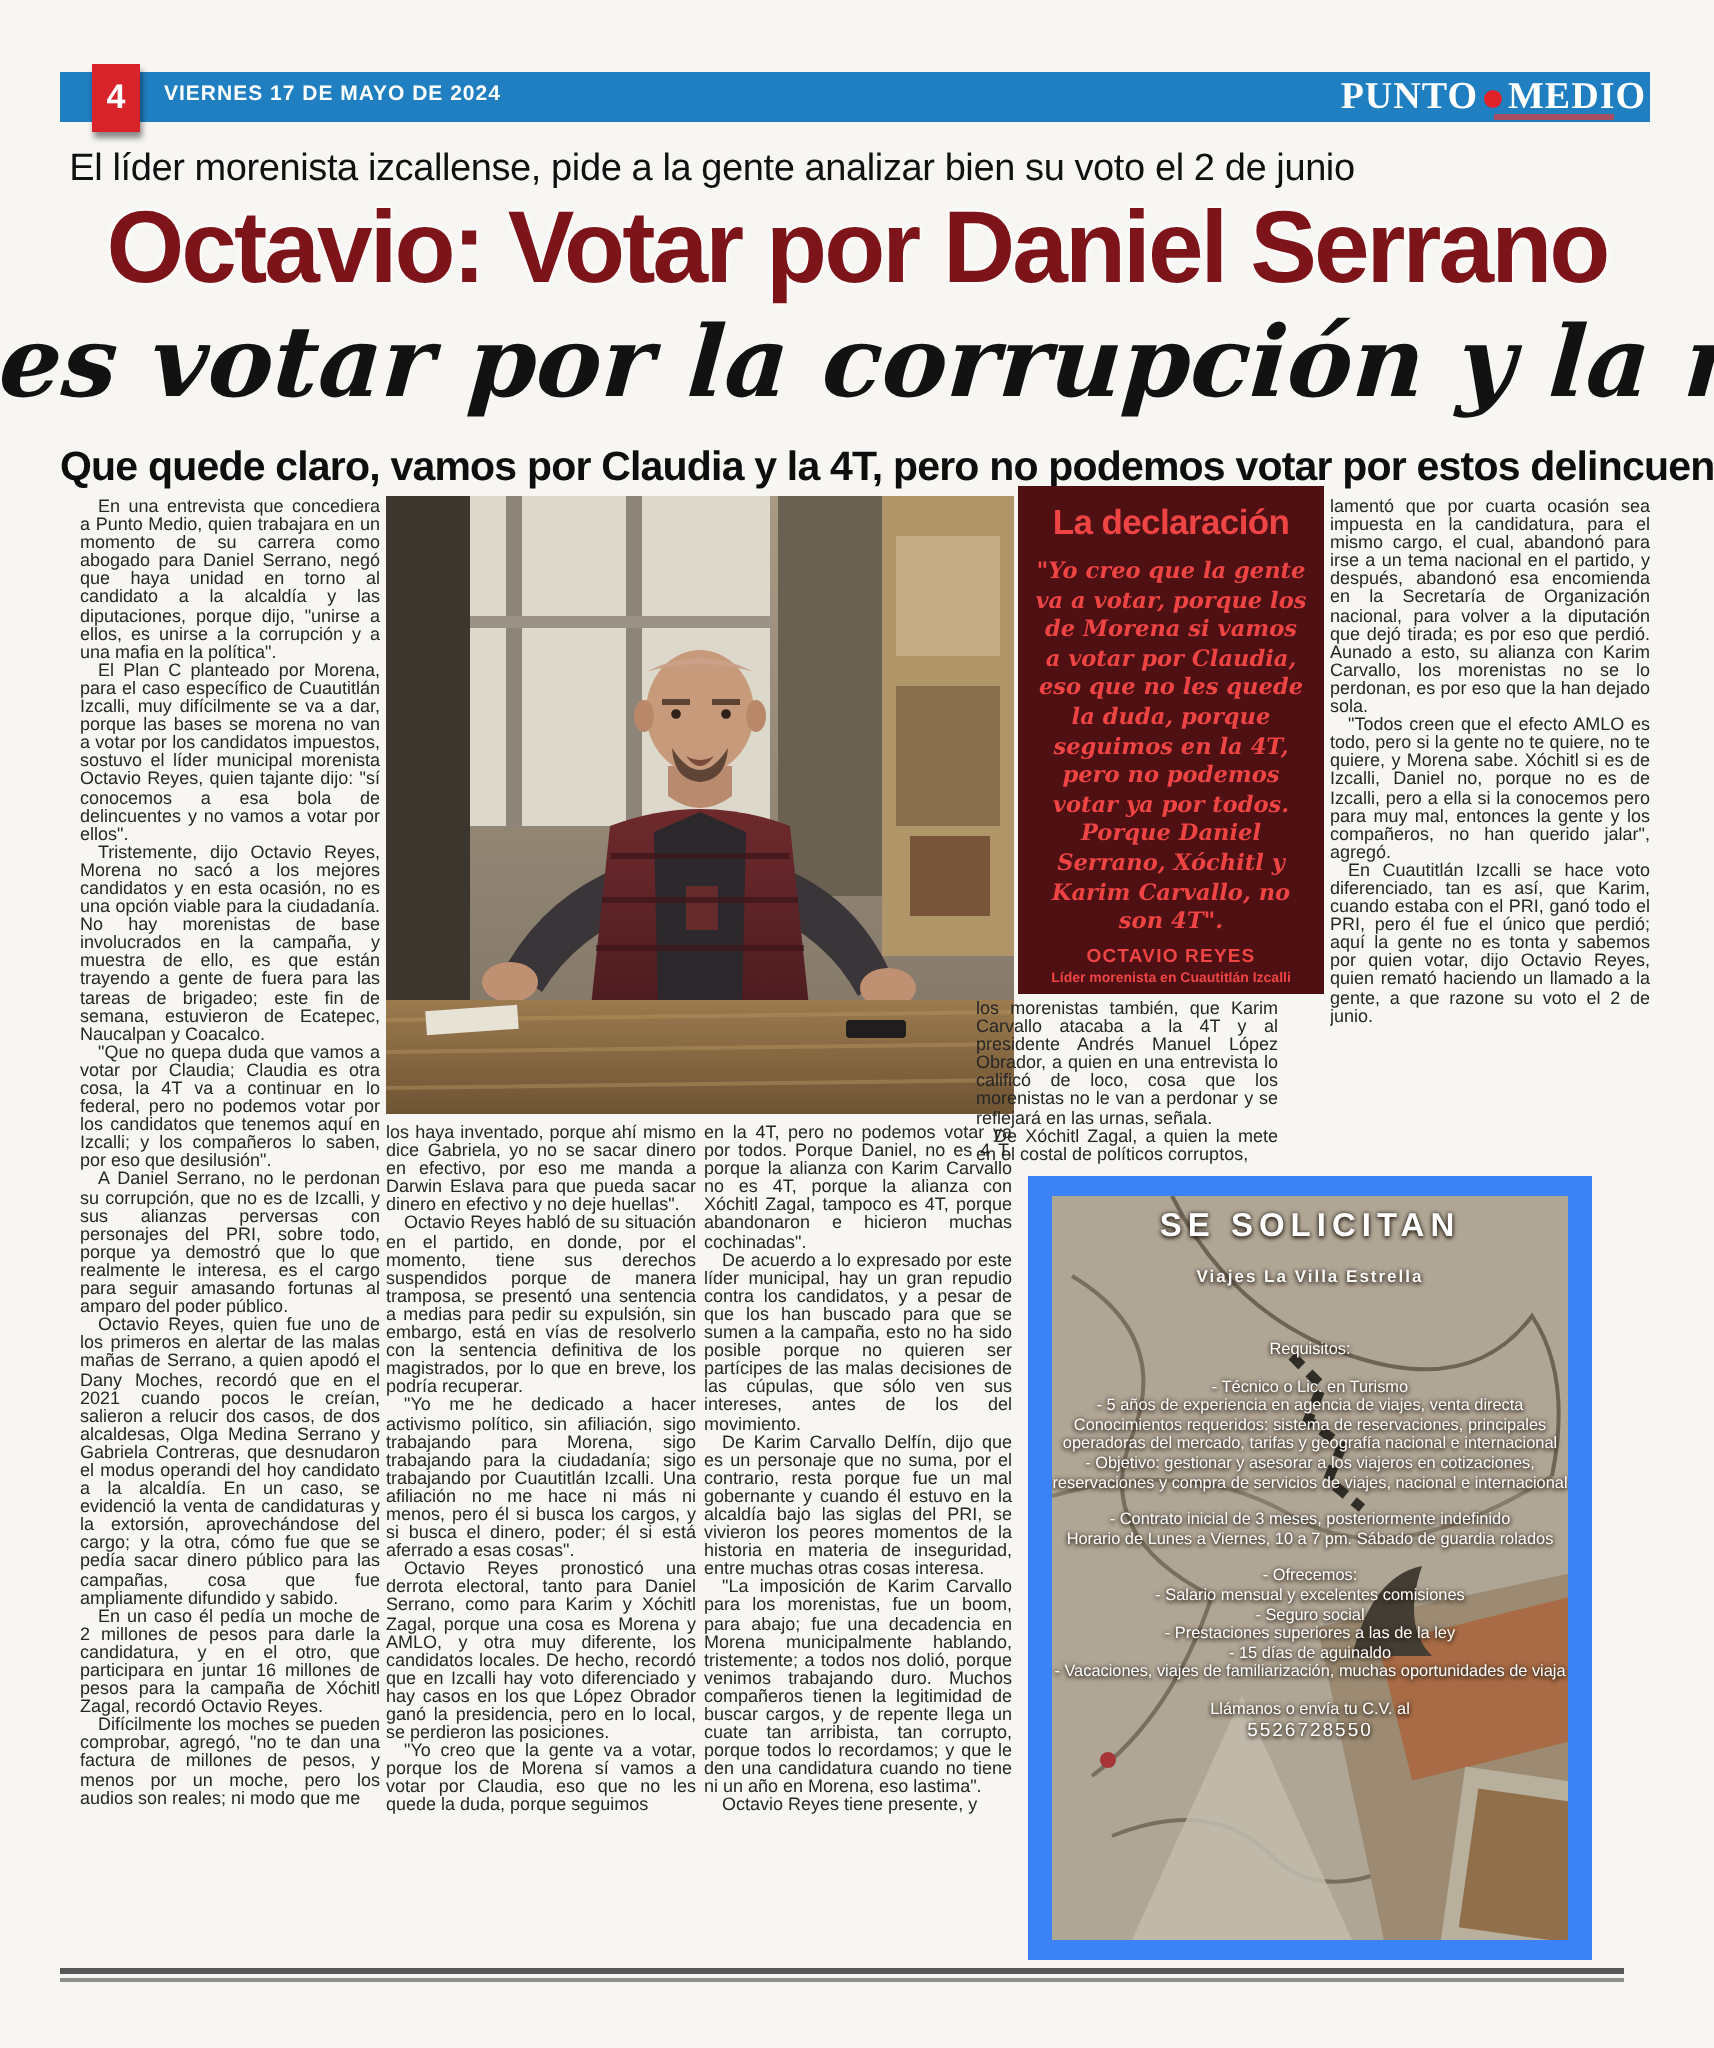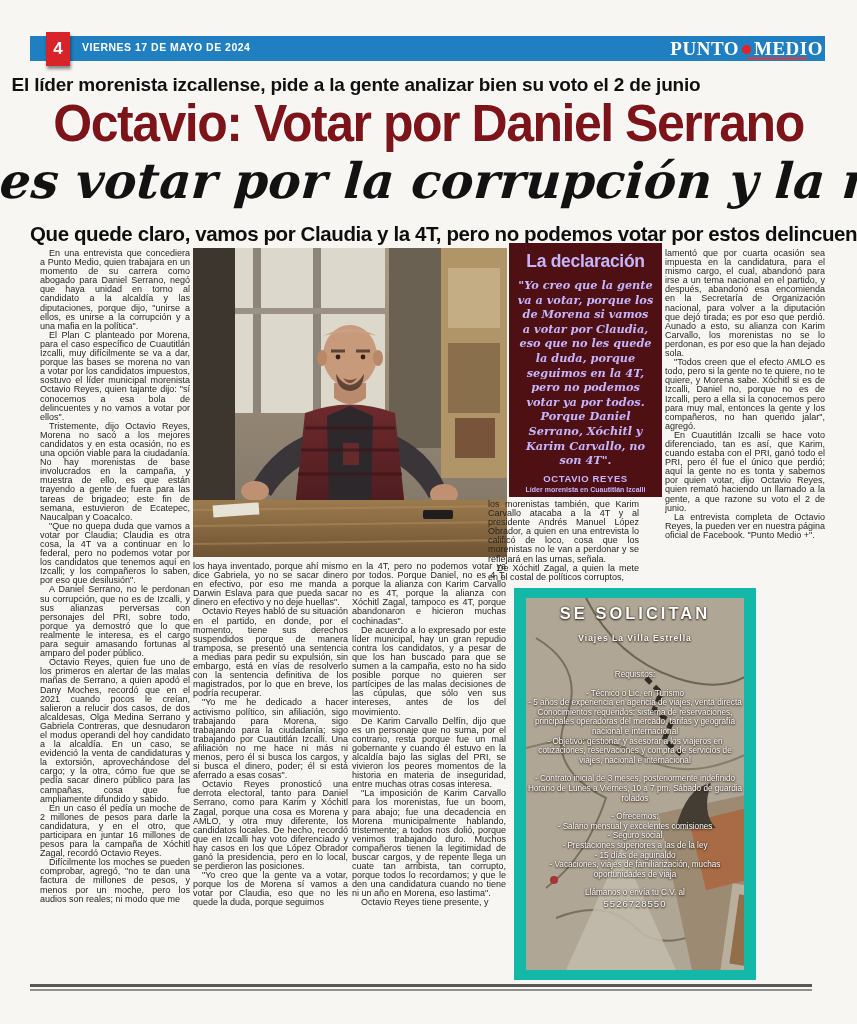--- a/index.html
+++ b/index.html
@@ -15,21 +15,21 @@
     color:#fff;font-weight:bold;font-size:17px;display:flex;align-items:center;justify-content:center;
     box-shadow:1px 3px 3px rgba(0,0,0,.45);
   }
   .dateline{position:absolute;left:82px;top:41px;color:#fff;font-size:10.5px;font-weight:bold;letter-spacing:.5px;}
   .brand{position:absolute;right:34px;top:38px;color:#fff;font-family:"Liberation Serif",serif;
     font-weight:bold;font-size:19px;letter-spacing:.5px;display:flex;align-items:center;gap:3px;}
   .brand .dot{width:9px;height:9px;border-radius:50%;background:#e02329;display:inline-block;}
   .brand-tagline{position:absolute;right:50px;top:57px;height:3px;width:60px;background:#c8444a;opacity:.8;}
   
   .kicker{position:absolute;left:0;top:74px;width:712px;text-align:center;
-    font-size:19px;font-weight:bold;color:#101010;letter-spacing:-.2px;}
+    font-size:19px;font-weight:normal;color:#101010;letter-spacing:-.2px;}
   .head1{position:absolute;left:0;top:94px;width:857px;text-align:center;color:#7d1419;
     font-size:51px;font-weight:800;letter-spacing:-1.5px;transform:scaleX(.98);
     text-shadow:0 0 2px #fff,0 0 4px #fff;white-space:nowrap;}
   .head2{position:absolute;left:0;top:152px;width:857px;text-align:center;color:#121212;
     font-family:"DejaVu Serif",serif;font-style:italic;font-weight:bold;font-size:49px;
     transform:skewX(-4deg);white-space:nowrap;}
   .subhead{position:absolute;left:30px;top:222px;width:797px;text-align:center;
     font-size:20.5px;font-weight:bold;color:#0e0e0e;letter-spacing:-.4px;white-space:nowrap;}
   
   .col{position:absolute;font-size:9px;line-height:9.1px;text-align:justify;color:#262626;overflow:hidden;}
@@ -37,28 +37,28 @@
   .col p.ni{text-indent:0;}
   #col1{left:40px;top:249px;width:150px;height:726px;}
   #col2{left:193px;top:562px;width:155px;height:414px;}
   #col3{left:352px;top:562px;width:154px;height:414px;}
   #col4t{left:488px;top:500px;width:151px;height:86px;}
   #col5{left:665px;top:249px;width:160px;height:338px;}
   
   .photo{position:absolute;left:193px;top:248px;width:314px;height:309px;overflow:hidden;background:#8d8174;}
   
   .decl{position:absolute;left:509px;top:243px;width:153px;height:254px;background:#4e1013;
-    color:#c4b5fd;text-align:center;padding:6px 8px;box-sizing:border-box;}
+    color:#ef4444;text-align:center;padding:6px 8px;box-sizing:border-box;}
   .decl .dtitle{font-size:17.5px;font-weight:800;letter-spacing:-.3px;margin:2px 0 6px 0;}
   .decl .dquote{font-family:"DejaVu Serif",serif;font-style:italic;font-weight:bold;
     font-size:11.3px;line-height:14.6px;}
   .decl .dname{font-size:9.5px;font-weight:800;letter-spacing:.6px;margin-top:5px;}
   .decl .drole{font-size:7px;font-weight:bold;margin-top:2px;}
   
-  .ad{position:absolute;left:514px;top:588px;width:242px;height:392px;background:#14b8a6;padding:10px 12px;box-sizing:border-box;}
+  .ad{position:absolute;left:514px;top:588px;width:282px;height:392px;background:#3b82f6;padding:10px 12px;box-sizing:border-box;}
   .ad-inner{position:relative;width:100%;height:100%;background:#cdc3b0;overflow:hidden;}
   .ad-inner svg{position:absolute;left:0;top:0;}
   .ad-text{position:relative;z-index:2;text-align:center;color:#fff;
     text-shadow:0 0 2px rgba(40,30,20,.9),0 1px 2px rgba(40,30,20,.9);}
   .ad-title{font-size:16.5px;font-weight:800;letter-spacing:3px;line-height:19px;margin-top:6px;}
   .ad-brand{font-size:8.5px;font-weight:bold;letter-spacing:1px;margin-top:10px;opacity:.95;}
   .ad-line{font-size:8.2px;line-height:9.6px;}
   .ad-gap{height:9px;}
   .ad-phone{font-size:9.5px;font-weight:normal;letter-spacing:1px;}
   
@@ -173,21 +173,20 @@
     <p>Octavio Reyes tiene presente, y</p>
   </div>
   <div class="col" id="col4t">
     <p class="ni">los morenistas también, que Karim Carvallo atacaba a la 4T y al presidente Andrés Manuel López Obrador, a quien en una entrevista lo calificó de loco, cosa que los morenistas no le van a perdonar y se reflejará en las urnas, señala.</p>
     <p>De Xóchitl Zagal, a quien la mete en el costal de políticos corruptos,</p>
   </div>
   <div class="col" id="col5">
     <p class="ni">lamentó que por cuarta ocasión sea impuesta en la candidatura, para el mismo cargo, el cual, abandonó para irse a un tema nacional en el partido, y después, abandonó esa encomienda en la Secretaría de Organización nacional, para volver a la diputación que dejó tirada; es por eso que perdió. Aunado a esto, su alianza con Karim Carvallo, los morenistas no se lo perdonan, es por eso que la han dejado sola.</p>
     <p>"Todos creen que el efecto AMLO es todo, pero si la gente no te quiere, no te quiere, y Morena sabe. Xóchitl si es de Izcalli, Daniel no, porque no es de Izcalli, pero a ella si la conocemos pero para muy mal, entonces la gente y los compañeros, no han querido jalar", agregó.</p>
     <p>En Cuautitlán Izcalli se hace voto diferenciado, tan es así, que Karim, cuando estaba con el PRI, ganó todo el PRI, pero él fue el único que perdió; aquí la gente no es tonta y sabemos por quien votar, dijo Octavio Reyes, quien remató haciendo un llamado a la gente, a que razone su voto el 2 de junio.</p>
-    <p>La entrevista completa de Octavio Reyes, la pueden ver en nuestra página oficial de Facebook. "Punto Medio +".</p>
   </div>
 
   <div class="ad">
     <div class="ad-inner">
       <svg width="274" height="372" viewBox="0 0 274 372">
         <rect width="274" height="372" fill="#cdc3b0"></rect>
         <path d="M10 40 Q60 70 40 120 T80 200 Q60 260 20 290" stroke="#8a7f6d" stroke-width="2" fill="none"></path>
         <path d="M0 150 Q70 130 120 160 T250 140" stroke="#9a8f7c" stroke-width="2" fill="none"></path>
         <path d="M60 0 Q90 60 150 80 T240 60 Q260 90 250 140" stroke="#7d7260" stroke-width="2" fill="none"></path>
         <path d="M120 80 L135 95 L128 112 L145 125 L138 142 L155 156" stroke="#33302a" stroke-width="5" stroke-dasharray="7 5" fill="none"></path>

